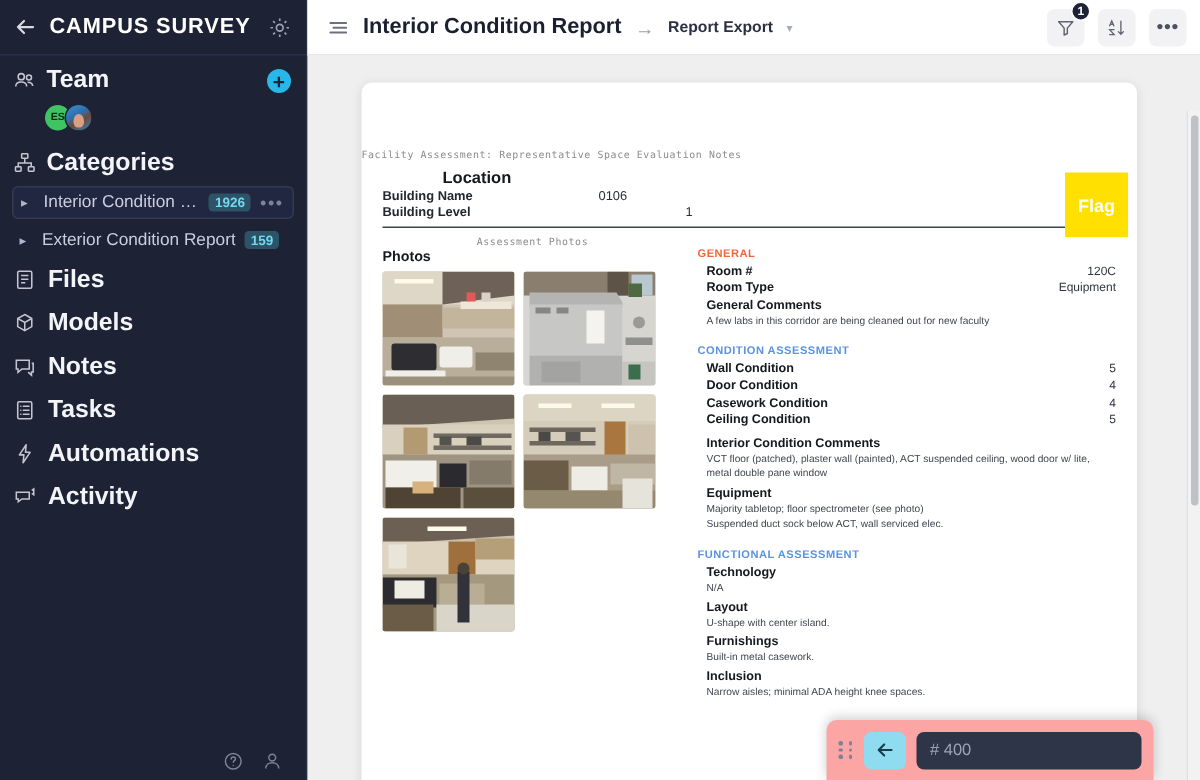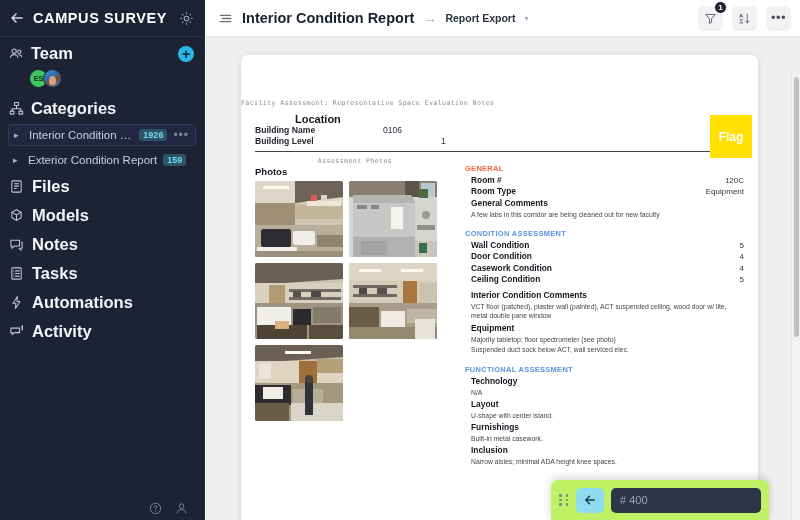--- a/index.html
+++ b/index.html
@@ -128,21 +128,21 @@
   }
   .doc-header {
     font-family: "DejaVu Sans Mono", monospace;
     font-size: 6.6px; color: #8b8b8b; letter-spacing: .4px;
     padding-top: 44px;
   }
   .loc-block { padding: 6px 14px 0 14px; }
   .loc-title { font-size: 11px; font-weight: 700; color: #15181f; padding-left: 40px; }
   .loc-row { display: flex; font-size: 8.6px; color: #232730; line-height: 1.28; }
   .loc-key { font-weight: 700; width: 128px; flex: 0 0 128px; }
-  .loc-val { color: #2a2f3a; }
+  .loc-val { color: #2a2f3a; margin-left: 16px; }
   .loc-val.indent { padding-left: 58px; }
   .rule { height: 1px; background: #3d424d; margin: 4px 14px 0 14px; }
 
   .doc-body { display: flex; padding: 5px 14px 0 14px; gap: 10px; }
   .col-left { width: 200px; flex: 0 0 200px; }
   .photos-hdr {
     font-family: "DejaVu Sans Mono", monospace; font-size: 6.6px; color: #8b8b8b;
     text-align: center; letter-spacing: .4px;
   }
   .photos-title { font-size: 9.5px; font-weight: 700; color: #15181f; margin: 1px 0 4px 0; }
@@ -162,21 +162,21 @@
   .field { padding-left: 6px; }
   .field-row { display: flex; justify-content: space-between; align-items: baseline; line-height: 1.3; }
   .f-key { font-size: 8.4px; font-weight: 700; color: #15181f; }
   .f-val { font-size: 8px; color: #30353f; }
   .f-note { font-size: 6.8px; color: #41464f; line-height: 1.34; padding-top: 1px; }
   .gap-sm { height: 5px; }
 
   
   #float-toolbar {
     position: absolute; left: 346px; bottom: 0px;
-    height: 40px; background: #bef264; border-radius: 7px 7px 0 0;
+    height: 40px; background: #fca5a5; border-radius: 7px 7px 0 0;
     display: flex; align-items: center; padding: 0 8px; gap: 7px;
     box-shadow: 0 -2px 8px rgba(0,0,0,.18); z-index: 8;
   }
   .drag-handle {
     width: 10px; height: 16px; cursor: grab;
     display: grid; grid-template-columns: 1fr 1fr; gap: 2px 3px; align-content: center;
   }
   .drag-handle i { width: 2.5px; height: 2.5px; background: #7b8299; border-radius: 50%; display: block; }
   .ft-back {
     width: 28px; height: 25px; border-radius: 5px; background: #8fdcf0;

